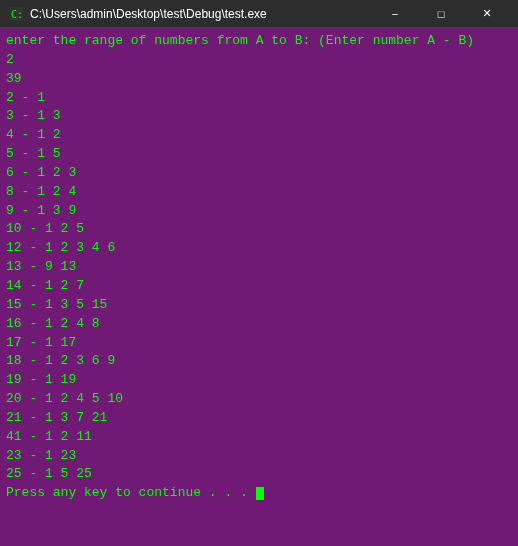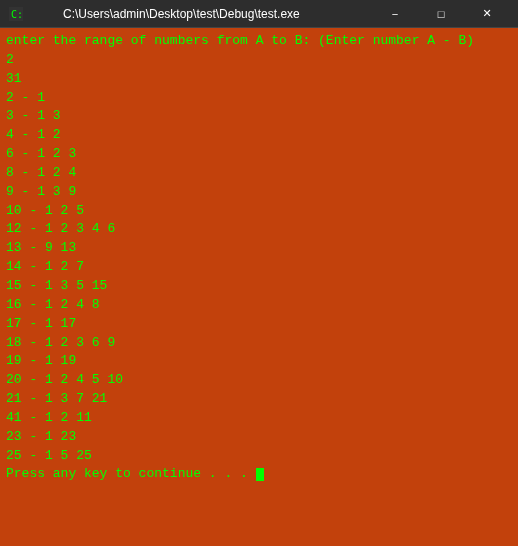--- a/index.html
+++ b/index.html
@@ -46,21 +46,20 @@
     .title-bar-icon svg {
       width: 14px;
       height: 14px;
     }
 
     .title-bar-text {
       color: #ffffff;
       font-size: 12px;
       flex: 1;
       font-family: 'Segoe UI', Arial, sans-serif;
-      margin-left: 33px;
     }
 
     .title-bar-buttons {
       display: flex;
       gap: 0;
     }
 
     .title-btn {
       width: 46px;
       height: 28px;
@@ -69,21 +68,21 @@
       justify-content: center;
       color: #ffffff;
       font-size: 11px;
       cursor: pointer;
       background: transparent;
       border: none;
       font-family: 'Segoe UI', Arial, sans-serif;
     }
 
     .console {
-      background: #c2410c;
+      background: #701a75;
       flex: 1;
       padding: 4px 6px;
       overflow: hidden;
     }
 
     .console-line {
       color: #00ff00;
       font-size: 13px;
       line-height: 1.45;
       white-space: pre;
@@ -116,24 +115,25 @@
     <span class="title-bar-text">C:\Users\admin\Desktop\test\Debug\test.exe</span>
     <div class="title-bar-buttons">
       <button class="title-btn minimize">−</button>
       <button class="title-btn maximize">□</button>
       <button class="title-btn close">✕</button>
     </div>
   </div>
   <div class="console" id="console-area">
   <div class="console-line">enter the range of numbers from A to B: (Enter number A - B)</div>
       <div class="console-line">2</div>
-      <div class="console-line">31</div>
+      <div class="console-line">39</div>
       <div class="console-line">2 - 1</div>
       <div class="console-line">3 - 1 3</div>
       <div class="console-line">4 - 1 2</div>
+      <div class="console-line">5 - 1 5</div>
       <div class="console-line">6 - 1 2 3</div>
       <div class="console-line">8 - 1 2 4</div>
       <div class="console-line">9 - 1 3 9</div>
       <div class="console-line">10 - 1 2 5</div>
       <div class="console-line">12 - 1 2 3 4 6</div>
       <div class="console-line">13 - 9 13</div>
       <div class="console-line">14 - 1 2 7</div>
       <div class="console-line">15 - 1 3 5 15</div>
       <div class="console-line">16 - 1 2 4 8</div>
       <div class="console-line">17 - 1 17</div>

